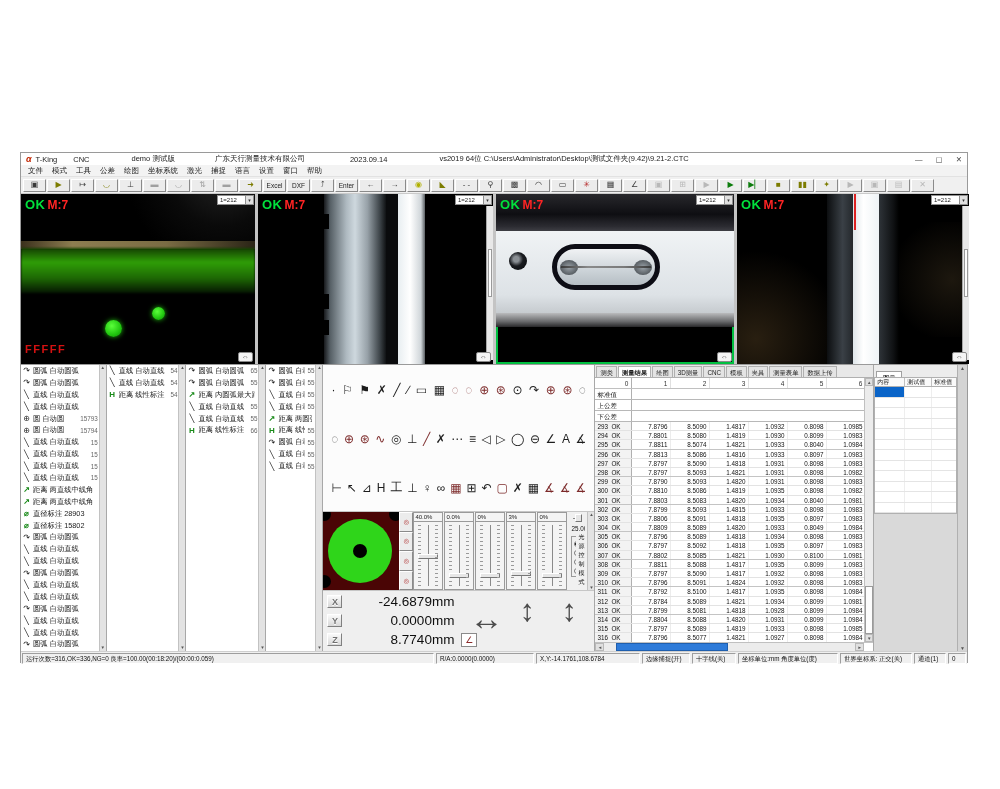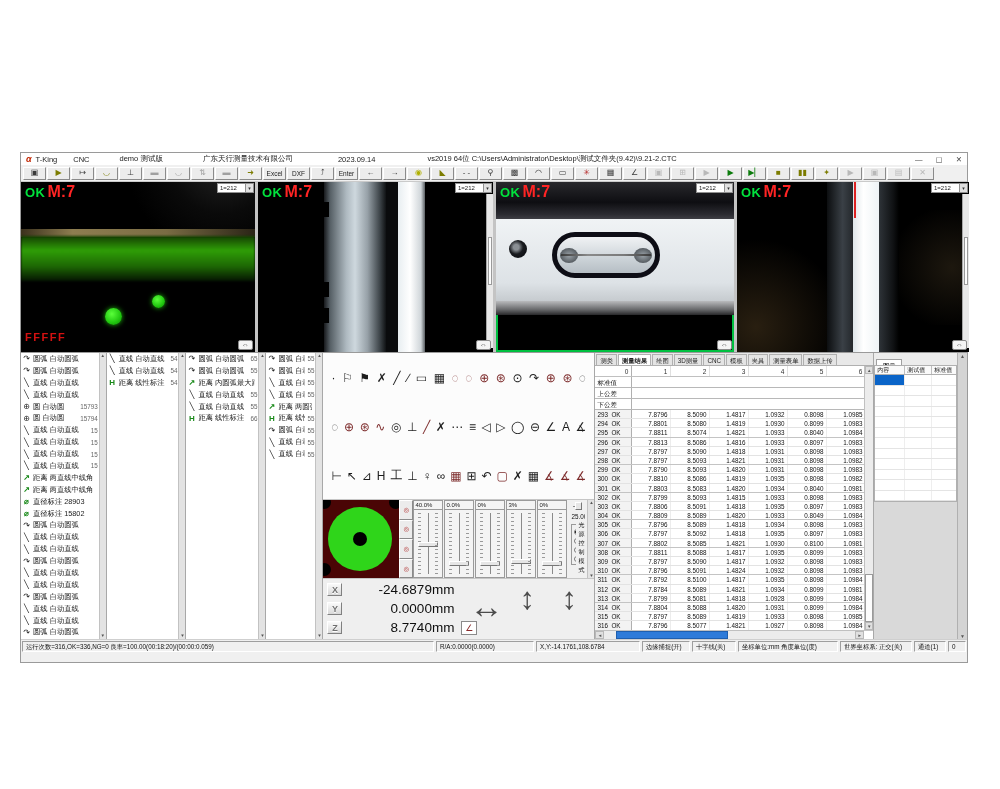--- a/index.html
+++ b/index.html
@@ -2,40 +2,40 @@
 <html><head>
 <meta charset="utf-8">
 <style>
   * { margin:0; padding:0; box-sizing:border-box; font-family:"Liberation Sans",sans-serif; }
   body { width:1000px; height:789px; background:#fff; position:relative; overflow:hidden; }
   .win { position:absolute; left:20px; top:152px; width:948px; height:511px; background:#f0f0f0; border:1px solid #9a9a9a; display:flex; flex-direction:column; }
 
   
   .titlebar { height:12px; background:#fff; display:flex; align-items:center; font-size:7.5px; color:#222; padding:0 5px; flex:none; }
   .logo { color:#c22500; font-style:italic; font-weight:bold; font-size:9px; margin-right:4px; }
-  .t-app { margin-left:16px; } .t-user { margin-left:30px;text-align:right; } .t-co { margin-left:40px; }
+  .t-app { margin-left:16px; } .t-user { margin-left:42px;text-align:right; } .t-co { margin-left:40px; }
   .t-date { margin-left:45px; } .t-path { margin-left:52px; white-space:nowrap; overflow:hidden; max-width:330px; }
   .wc-box { margin-left:auto; display:flex; gap:13px; color:#444; font-size:7.5px; }
   .wc { cursor:default; }
 
   
   .menubar { height:12px; background:#f3f3f3; display:flex; align-items:center; gap:9px; padding:0 7px; font-size:7.5px; color:#1a1a1a; flex:none; border-bottom:1px solid #e2e2e2; }
   .toolbar { height:17px; background:#f0f0f0; display:flex; align-items:center; gap:1px; padding:0 2px; flex:none; border-bottom:1px solid #cacaca; }
   .tbtn { height:13px; min-width:23px; background:#ececec; border:1px solid; border-color:#fff #8a8a8a #8a8a8a #fff; display:flex; align-items:center; justify-content:center; font-size:8px; padding:0 1px; }
   .tg { font-size:8px; line-height:10px; } .tt { font-size:6.5px; color:#222; }
   .tg.dk{color:#3a3a3a} .tg.ol{color:#7c7c00} .tg.gy{color:#a0a0a0} .tg.yl{color:#b0b000}
   .tg.rd{color:#b42222} .tg.gn{color:#0c7c0c} .tg.dis{color:#b8b8b8}
 
   
   .cams { height:170px; display:flex; gap:3px; background:#c4c4c4; flex:none; }
   .cam { position:relative; background:#000; overflow:hidden; flex:none; height:170px; }
   .cam1{width:234px} .cam2{width:235px} .cam3{width:238px; box-shadow:inset 0 0 0 2px #00c040;} .cam4{width:232px}
   .camlab { position:absolute; top:1px; left:4px; z-index:5; }
   .ok { font-weight:bold; font-size:13px; color:#00e03c; letter-spacing:.5px; }
-  .ml { font-weight:bold; font-size:16px; color:#ff2424; margin-left:2px; }
+  .ml { font-weight:bold; font-size:12px; color:#ff2424; margin-left:2px; }
   .combo { position:absolute; top:1px; right:1px; width:37px; height:10px; background:#fff; border:1px solid #909090; display:flex; align-items:center; font-size:6px; color:#222; padding-left:2px; z-index:6; }
   .cbtn { margin-left:auto; width:8px; height:100%; background:#e0e0e0; border-left:1px solid #909090; font-size:5px; line-height:8px; text-align:center; color:#333; }
   .rsz { position:absolute; bottom:2px; right:2px; width:15px; height:10px; background:#f4f4f4; border:1px solid #8a8a8a; border-radius:2px; font-size:7px; line-height:8px; text-align:center; color:#333; z-index:6; }
   .vscr { position:absolute; right:0; top:12px; bottom:4px; width:7px; background:#e8e8e8; border-left:1px solid #a8a8a8; z-index:4; }
   .vscr::after { content:""; position:absolute; left:1px; right:1px; top:28%; height:30%; background:#fdfdfd; border:1px solid #9a9a9a; }
   
   .c1-top{position:absolute;inset:0;background:radial-gradient(circle 95px at 86% -12%, #242424 0%, #0a0a0a 55%, #000 100%);}
   .c1-tan{position:absolute;left:0;right:0;top:47px;height:8px;background:linear-gradient(90deg,#3a301c,#8d7d50 22%,#7a6c44 62%,#2a2416);filter:blur(.6px);}
   .c1-green{position:absolute;left:0;right:0;top:54px;height:45px;background:linear-gradient(180deg,#143e02 0%,#2f9e07 32%,#1d6604 68%,#051502 100%);filter:blur(1px);}
   .c1-dot{position:absolute;border-radius:50%;background:radial-gradient(circle at 40% 35%,#5aff3a,#1fc50e 60%,#0f7d06);box-shadow:0 0 5px #1eb50c;}
@@ -180,20 +180,34 @@
     <span class="t-co">广东天行测量技术有限公司</span>
     <span class="t-date">2023.09.14</span>
     <span class="t-path">vs2019 64位  C:\Users\Administrator\Desktop\测试文件夹(9.42)\9.21-2.CTC</span>
     <span class="wc-box">
       <span class="wc">—</span>
       <span class="wc">▢</span>
       <span class="wc">✕</span>
     </span>
   </div>
 
+  <div class="menubar">
+    <span class="mitem">文件</span>
+      <span class="mitem">模式</span>
+      <span class="mitem">工具</span>
+      <span class="mitem">公差</span>
+      <span class="mitem">绘图</span>
+      <span class="mitem">坐标系统</span>
+      <span class="mitem">激光</span>
+      <span class="mitem">捕捉</span>
+      <span class="mitem">语言</span>
+      <span class="mitem">设置</span>
+      <span class="mitem">窗口</span>
+      <span class="mitem">帮助</span>
+  </div>
 
   <div class="toolbar">
 
       <button class="tbtn">
         <span class="tg dk">▣</span>
         <span class="tt"></span>
       </button>
 
       <button class="tbtn">
         <span class="tg ol">▶</span>

